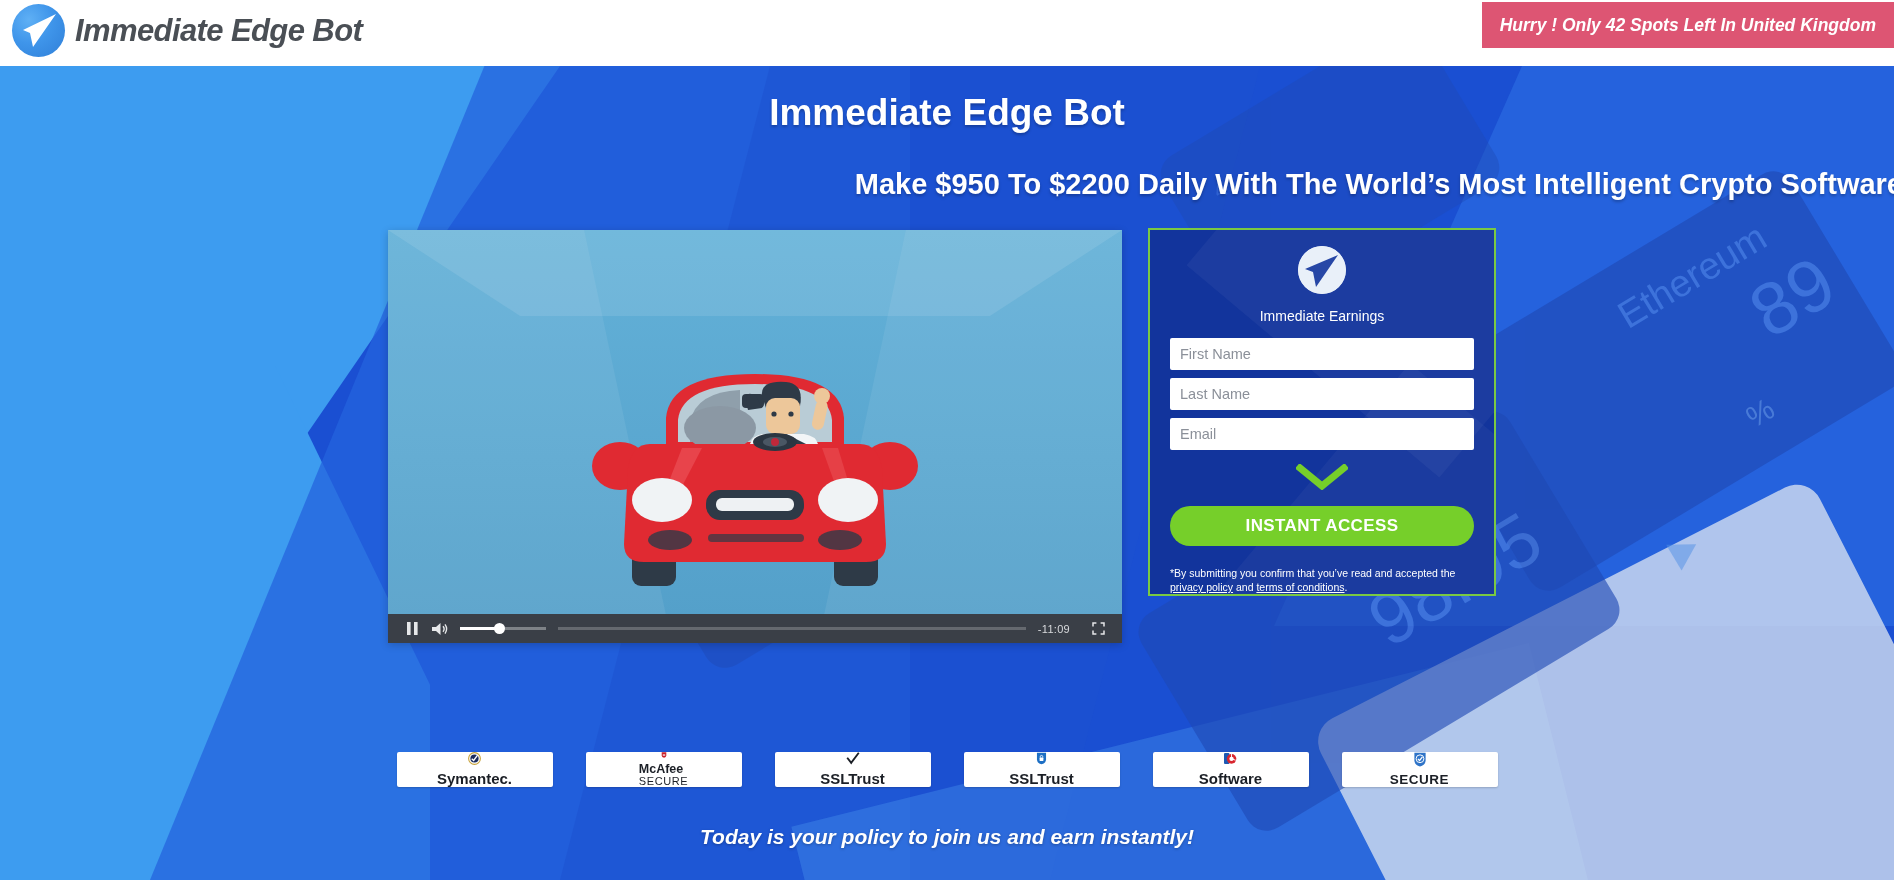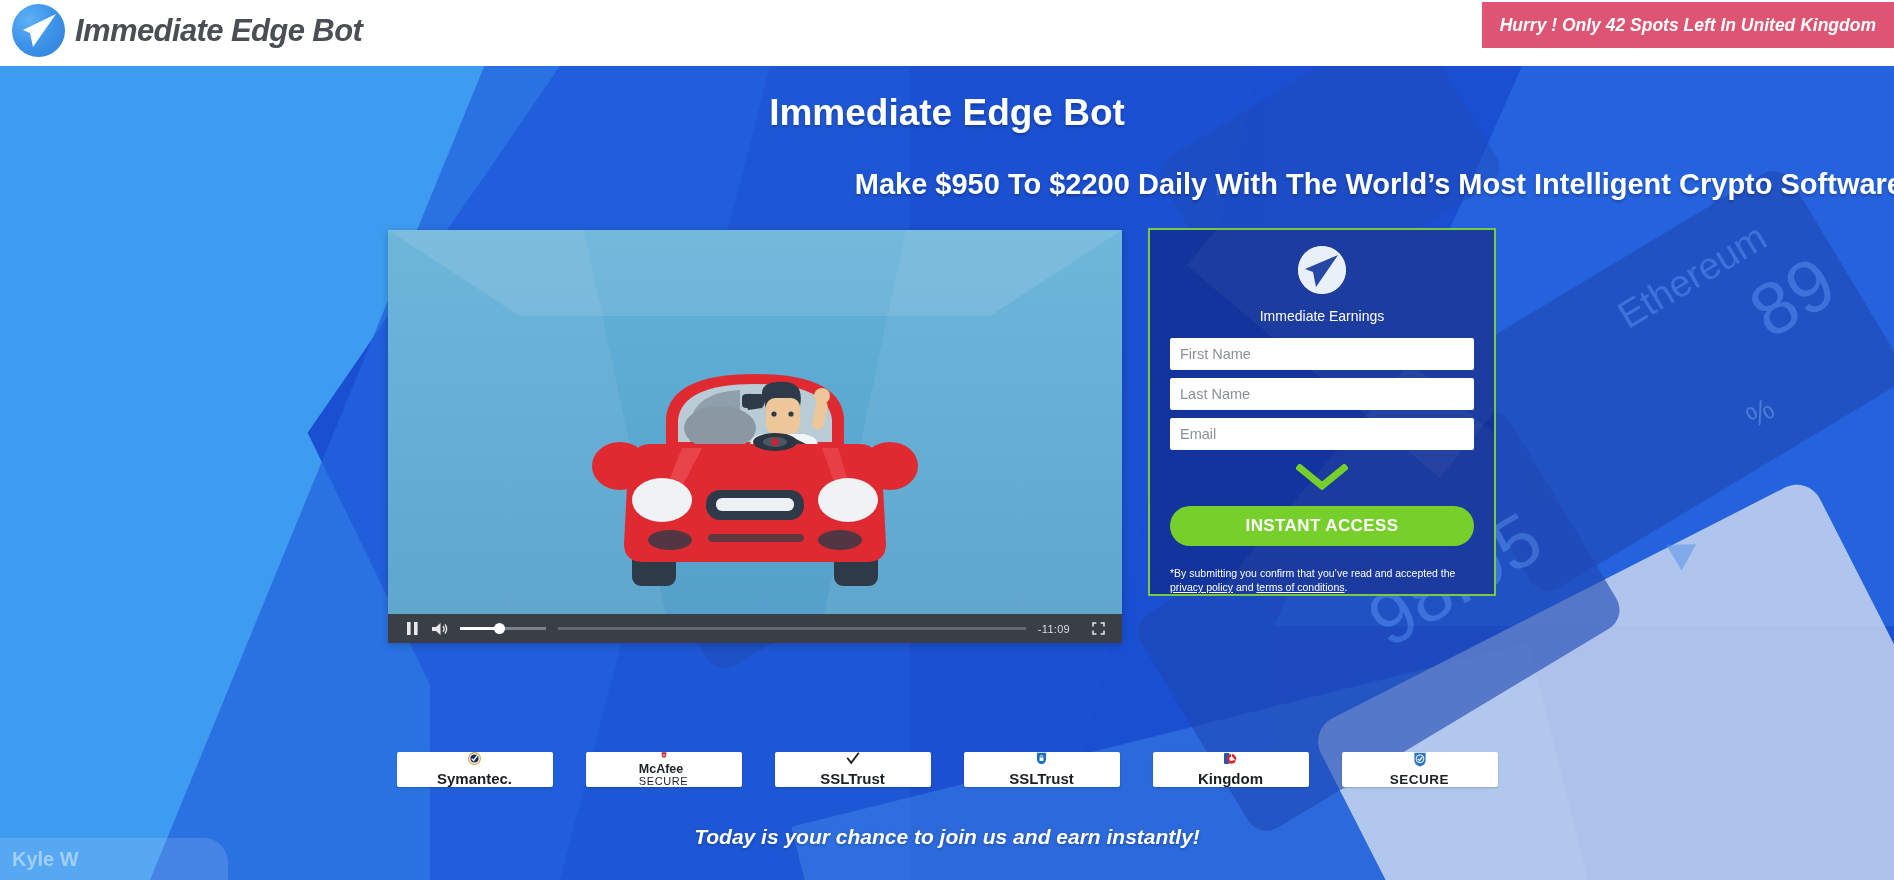--- a/index.html
+++ b/index.html
@@ -442,32 +442,29 @@
       <span class="badge-txt">SSLTrust</span>
     </div>
 
     <div class="badge">
       <svg width="19" height="19" viewBox="0 0 19 19">
         <rect x="0" y="1.5" width="8" height="16" rx="1.6" fill="#1d59b3"></rect>
         <circle cx="11" cy="10" r="7" fill="#d8262f"></circle>
         <circle cx="11" cy="10" r="3.2" fill="#ffffff"></circle>
         <path d="M11 3 L11 10 L17 12" stroke="#ffffff" stroke-width="1.4" fill="none"></path>
       </svg>
-      <span class="badge-txt">Kingdom</span>
+      <span class="badge-txt">Software</span>
     </div>
 
     <div class="badge">
       <svg width="18" height="20" viewBox="0 0 18 20">
         <path d="M1.5 1 L16.5 1 L16.5 11 Q16.5 17.4 9 19.4 Q1.5 17.4 1.5 11 Z" fill="#2f74c8"></path>
         <circle cx="9" cy="9" r="5.2" fill="none" stroke="#ffffff" stroke-width="1.3"></circle>
         <path d="M6.2 9.2 L8.4 11.4 L12.2 6.4" stroke="#ffffff" stroke-width="1.7" fill="none"></path>
       </svg>
       <span class="badge-txt" style="font-size:13.5px;letter-spacing:.5px;">SECURE</span>
     </div>
   </div>
 
-  <div class="tagline">Today is your chance to join us and earn instantly!</div>
-
-  <div class="toast">
-    <span class="toast-name">Kyle W</span>
-  </div>
+  <div class="tagline">Today is your policy to join us and earn instantly!</div>
+
 
 </div>
 
 </body></html>

